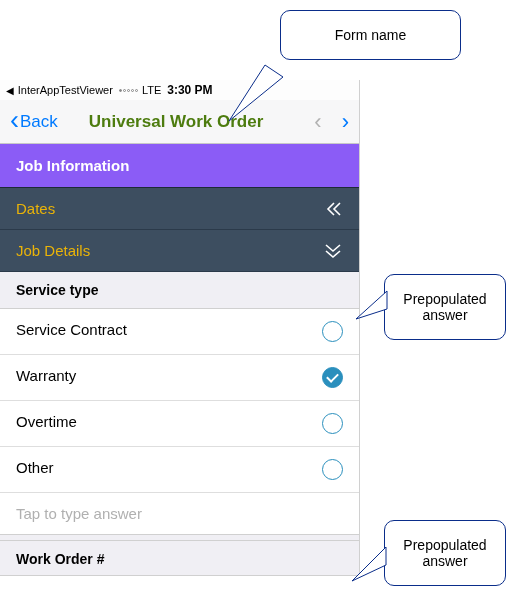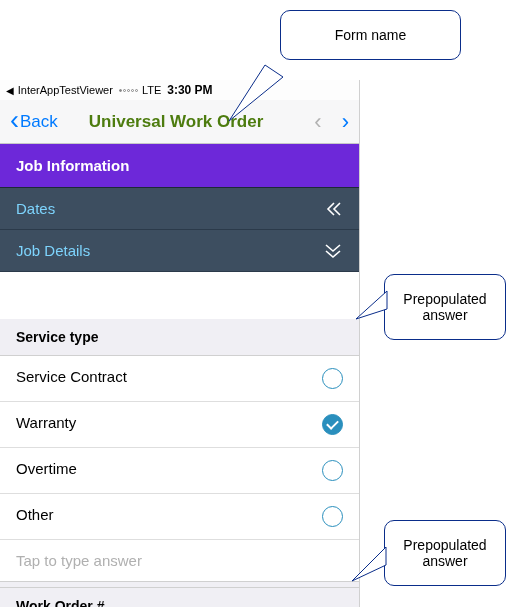--- a/index.html
+++ b/index.html
@@ -40,46 +40,45 @@
       background: #f7f7f8;
       border-bottom: 1px solid #c8c8c8;
     }
     .nav-back { color: #007aff; font-size: 17px; display: flex; align-items: center; cursor: pointer; }
     .nav-back .chev { font-size: 27px; line-height: 1; margin-right: 1px; margin-top: -3px; }
     .nav-title { flex: 1; text-align: center; font-size: 17px; font-weight: 600; color: #4d7c0f; margin-left: -20px; }
     .nav-arrows { display: flex; gap: 20px; color: #b2b2b2; }
     .nav-arrows .enabled { color: #007aff; cursor: pointer; }
     .nav-arrows span { font-size: 22px; }
     .section-header-dark {
-      background: #6d28d9;
+      background: #8b5cf6;
       color: #fff;
       padding: 13px 16px 13px 16px;
       font-weight: 700;
       font-size: 15px;
       border-bottom: 1px solid #1e2a36;
     }
     .collapse-row {
       background: #3d4e60;
-      color: #7dd3fc;
+      color: #eab308;
       padding: 12px 16px;
       font-size: 15px;
       border-bottom: 1px solid #2b3a4a;
       display: flex;
       justify-content: space-between;
       align-items: center;
       cursor: pointer;
     }
     .collapse-row svg { stroke: #fff; }
     .sub-header {
       background: #f0eff4;
       padding: 10px 16px;
       font-weight: 700;
       font-size: 14px;
       border-bottom: 1px solid #d0d0d0;
-      margin-top: 47px;
     }
     .option-row {
       display: flex;
       justify-content: space-between;
       align-items: flex-start;
       padding: 12px 16px;
       border-bottom: 1px solid #dedede;
       font-size: 15px;
       cursor: pointer;
       background: #fff;

